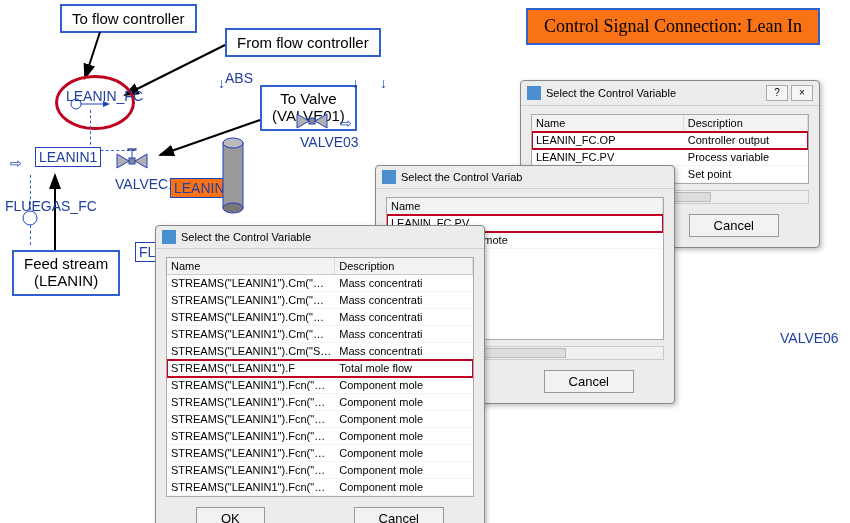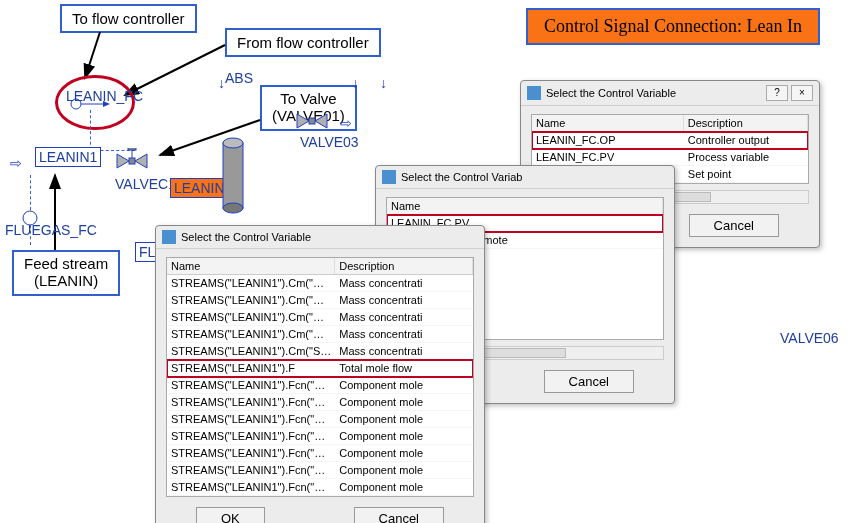--- a/index.html
+++ b/index.html
@@ -217,21 +217,21 @@
     <polygon points="32,4 20,11 32,18" fill="#b0b0b0" stroke="#2040c0"></polygon>
     <rect x="14" y="8" width="6" height="6" fill="#888" stroke="#2040c0"></rect>
   </svg>
   <div class="diagram-block" style="left:300px; top:134px;">VALVE03</div>
   <div style="position:absolute; left:340px; top:115px; font-size:14px; color:#2040c0;">⇨</div>
 
   <div style="position:absolute; left:218px; top:75px; color:#2040c0; font-size:14px;">↓</div>
   <div style="position:absolute; left:352px; top:75px; color:#2040c0; font-size:14px;">↓</div>
   <div style="position:absolute; left:380px; top:75px; color:#2040c0; font-size:14px;">↓</div>
 
-  <div class="diagram-block" style="left:5px; top:198px;margin-top:24px;">FLUEGAS_FC</div>
+  <div class="diagram-block" style="left:5px; top:198px;">FLUEGAS_FC</div>
   <svg style="position:absolute; left:20px; top:208px;" width="20" height="20">
     <circle cx="10" cy="10" r="7" fill="none" stroke="#2040c0"></circle>
   </svg>
   <div class="dashed-blue-v" style="left:30px; top:175px; height:35px;"></div>
   <div class="dashed-blue-v" style="left:30px; top:225px; height:20px;"></div>
 
   <div class="diagram-block" style="left:135px; top:242px; border:1px solid #2040c0; padding:1px 3px; background:#fff;">FL</div>
 
 </div>
 

